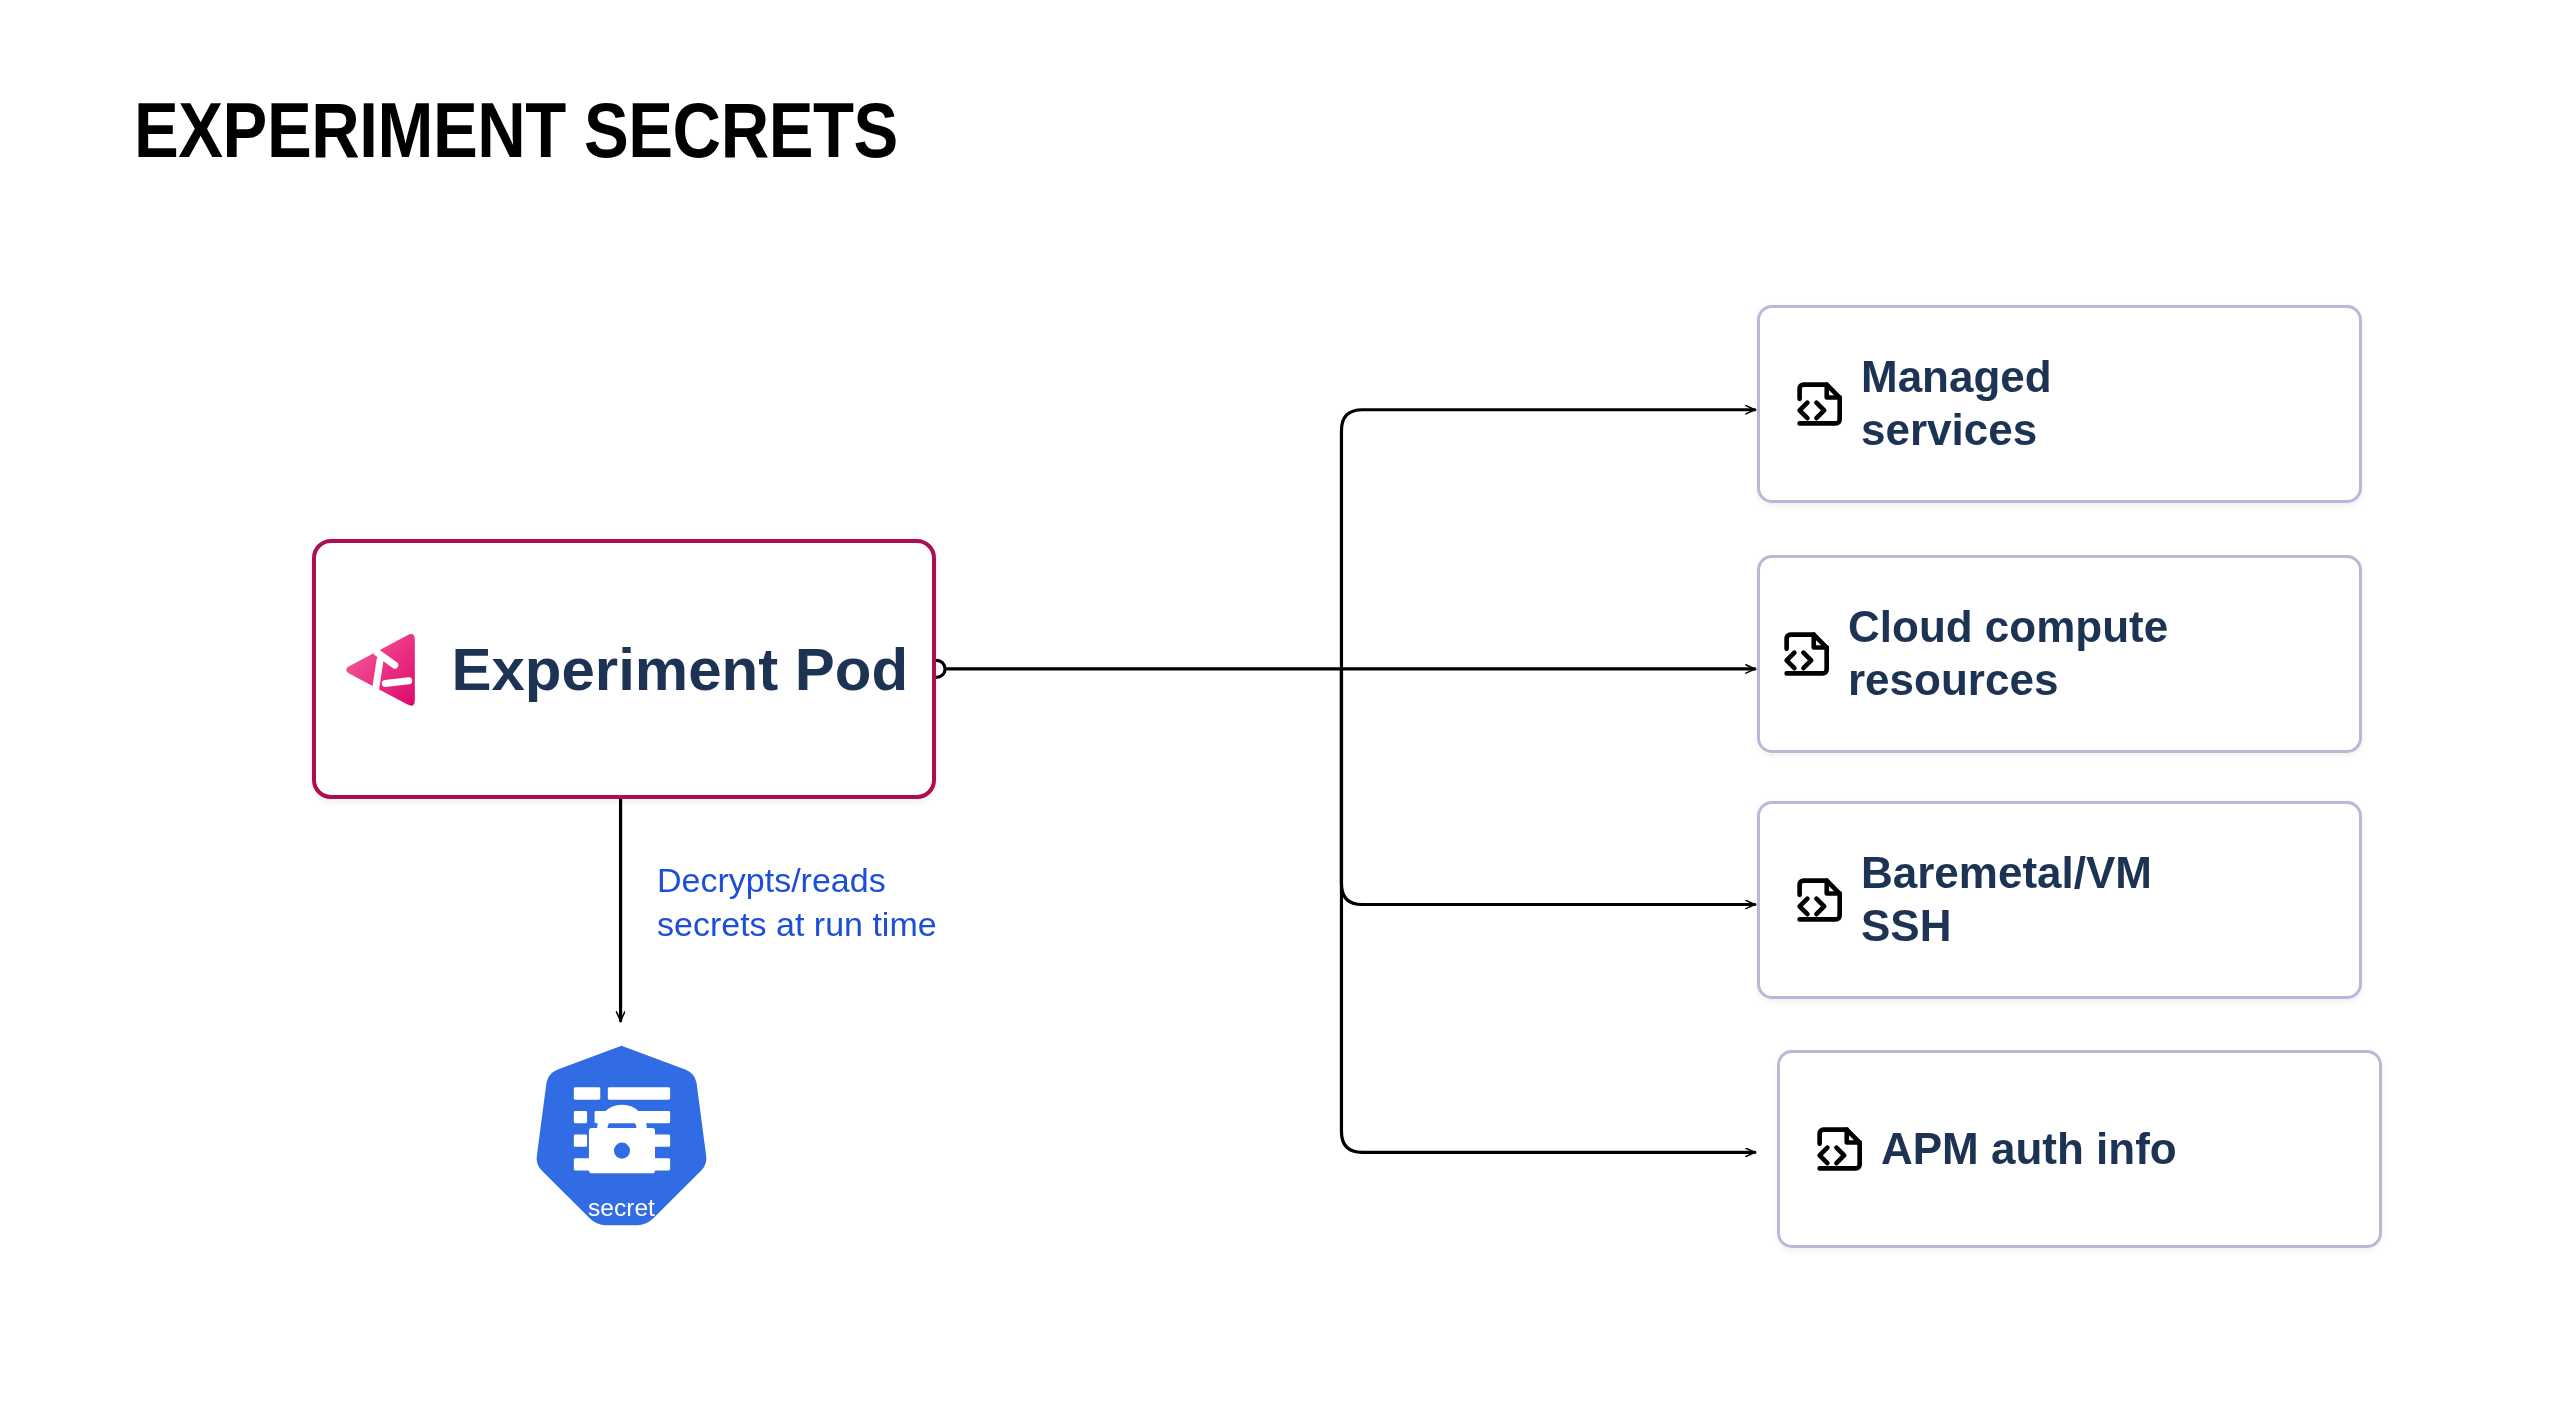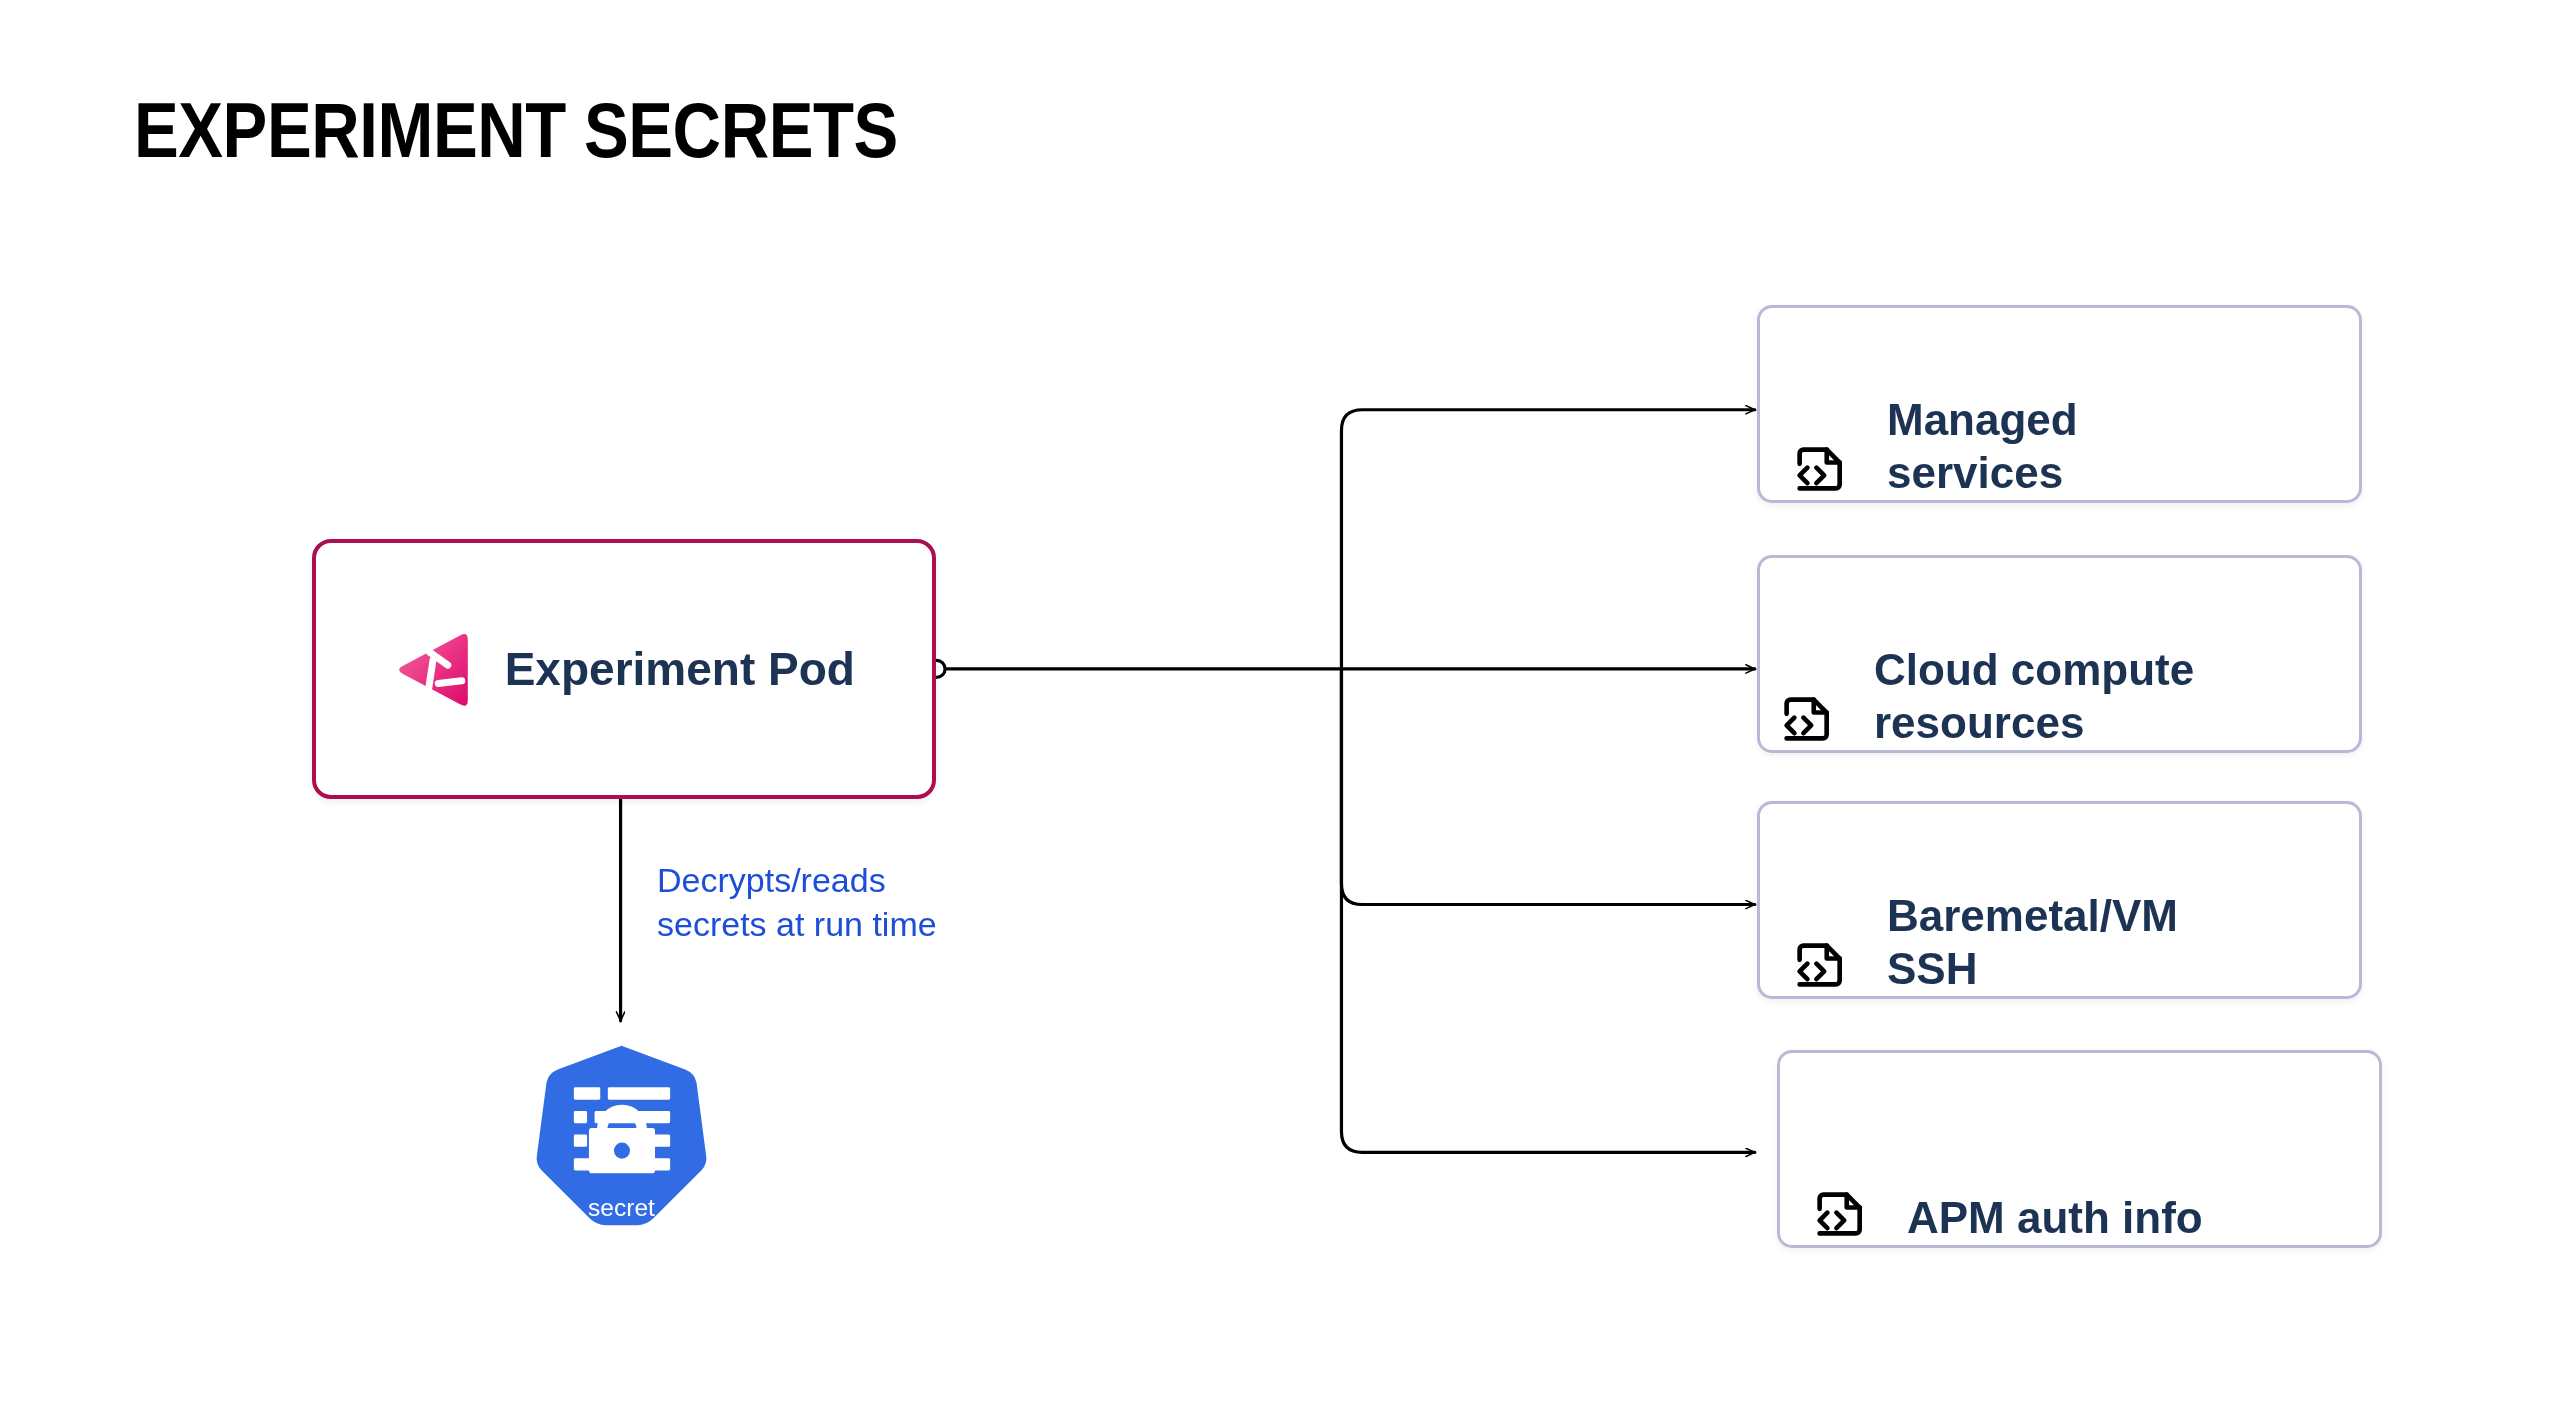--- a/index.html
+++ b/index.html
@@ -59,21 +59,21 @@
     box-shadow: 0 2.8px 6.6px rgba(0,0,0,0.07);
   }
   #experiment-pod .pod-logo {
     width: 87px;
     height: 87px;
     flex: 0 0 auto;
     display: block;
   }
   #experiment-pod .pod-label {
     font-family: "Liberation Sans", sans-serif;
-    font-size: 46px;
+    font-size: 60px;
     font-weight: bold;
     color: #1d3353;
     white-space: nowrap;
   }
 
   
   #edge-label {
     position: absolute;
     left: 657px;
     top: 859px;
@@ -98,22 +98,22 @@
   .target-card {
     position: absolute;
     left: 1757px;
     width: 605px;
     height: 198px;
     box-sizing: border-box;
     background: #ffffff;
     border: 3.8px solid #b7b9d6;
     border-radius: 15px;
     display: flex;
-    align-items: flex-end;
-    gap: 37px;
+    align-items: center;
+    gap: 11px;
     padding: 0 28px;
     box-shadow: 0 2.8px 6.6px rgba(0,0,0,0.06);
   }
   .target-card .card-icon {
     width: 62px;
     height: 62px;
     flex: 0 0 auto;
     display: block;
   }
   .target-card .card-label {

